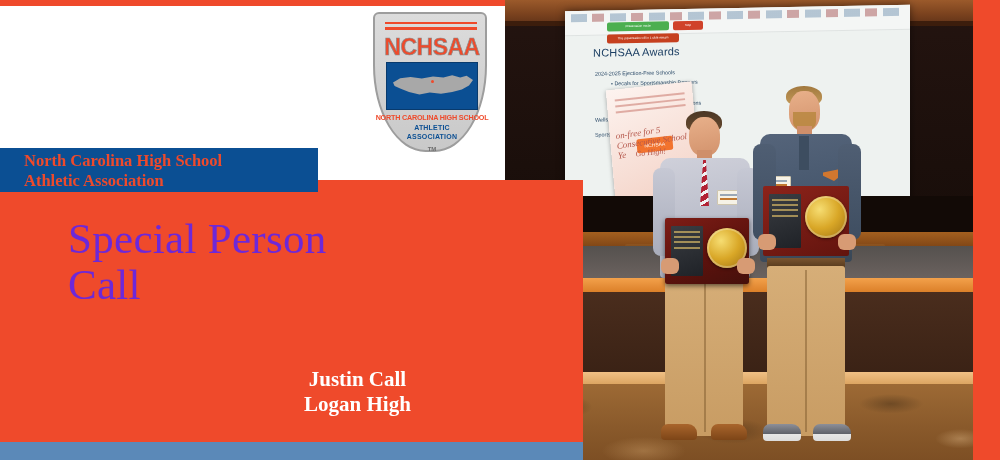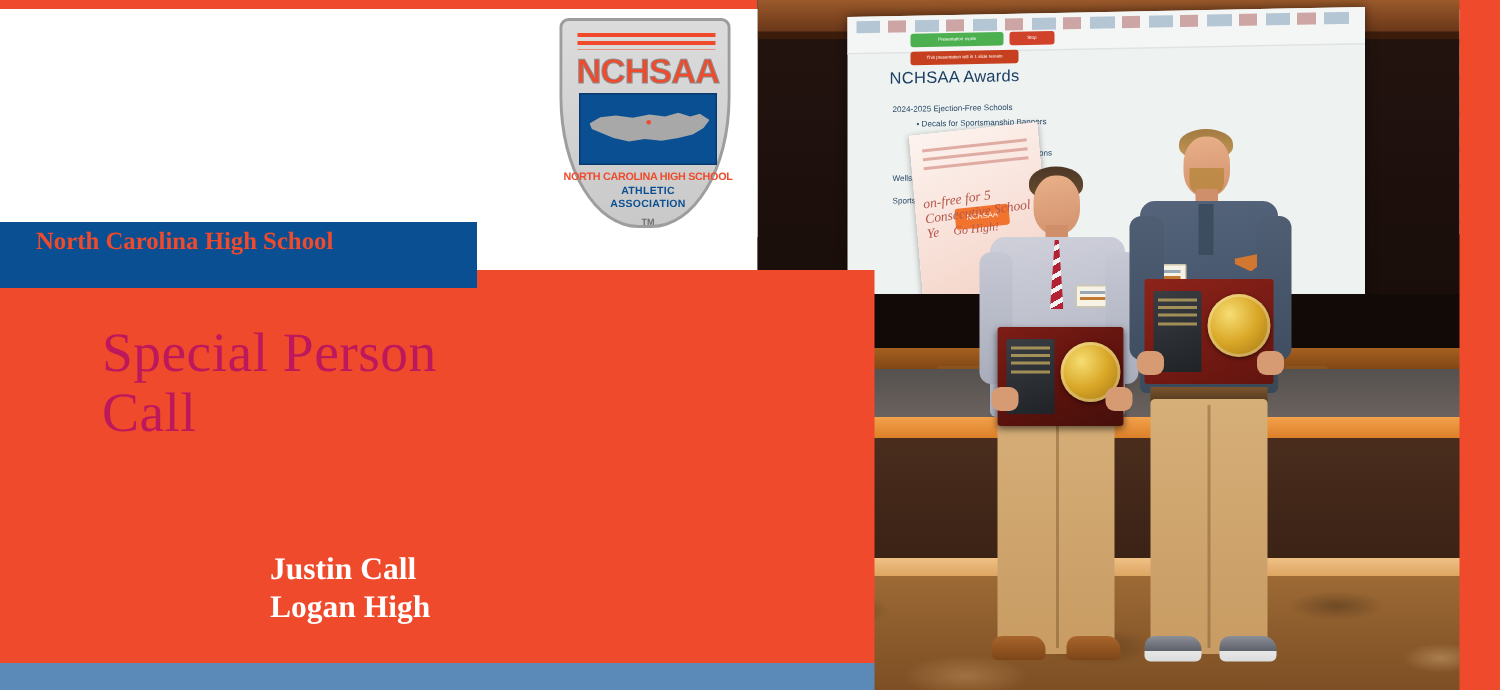--- a/index.html
+++ b/index.html
@@ -109,23 +109,23 @@
   .sh-t2{position:absolute;left:0;top:110px;width:114px;text-align:center;font-weight:bold;font-size:7px;
       color:#0b4f93;letter-spacing:.2px;line-height:1.25;font-family:"Liberation Sans",sans-serif;}
   .sh-tm{position:absolute;left:0;top:132px;width:114px;text-align:center;font-size:6px;color:#6c6c6c;font-weight:bold;}
 
   .blue-band{position:absolute;left:0;top:148px;width:318px;height:44px;background:#0b4f93;}
   .blue-band-text{position:absolute;left:24px;top:151px;width:290px;
       font-family:"Liberation Serif",serif;font-weight:bold;font-size:16.5px;line-height:1.22;color:#ef4a2b;}
 
   .orange-panel{position:absolute;left:0;top:180px;width:583px;height:262px;background:#ef4a2b;}
   .award-title{position:absolute;left:68px;top:216px;width:420px;
-      font-family:"Liberation Serif",serif;font-size:37px;line-height:1.07;color:#be185d;letter-spacing:.3px;}
+      font-family:"Liberation Serif",serif;font-size:43px;line-height:1.07;color:#6d28d9;letter-spacing:.3px;}
   .recipients{position:absolute;left:180px;top:367px;width:403px;padding-right:48px;box-sizing:border-box;
-      text-align:left;font-family:"Liberation Serif",serif;font-weight:bold;font-size:21px;line-height:1.18;color:#ffffff;}
+      text-align:center;font-family:"Liberation Serif",serif;font-weight:bold;font-size:21px;line-height:1.18;color:#ffffff;}
 
   .bottom-blue{position:absolute;left:0;top:442px;width:583px;height:18px;background:#5b89b8;}
 </style>
 </head>
 <body>
 
 <div id="stage">
 
   <div class="top-rule"></div>
 
@@ -241,20 +241,21 @@
       </div>
       <div class="sh-tm">TM</div>
     </div>
   </div>
 
   <div class="orange-panel"></div>
 
   <div class="blue-band"></div>
   <div class="blue-band-text">
     <span>North Carolina High School</span><br>
+    <span>Athletic Association</span>
   </div>
 
   <div class="award-title">
     <span>Special Person</span><br>
     <span>Call</span>
   </div>
 
   <div class="recipients">
     <span>Justin Call</span><br>
     <span>Logan High</span>

